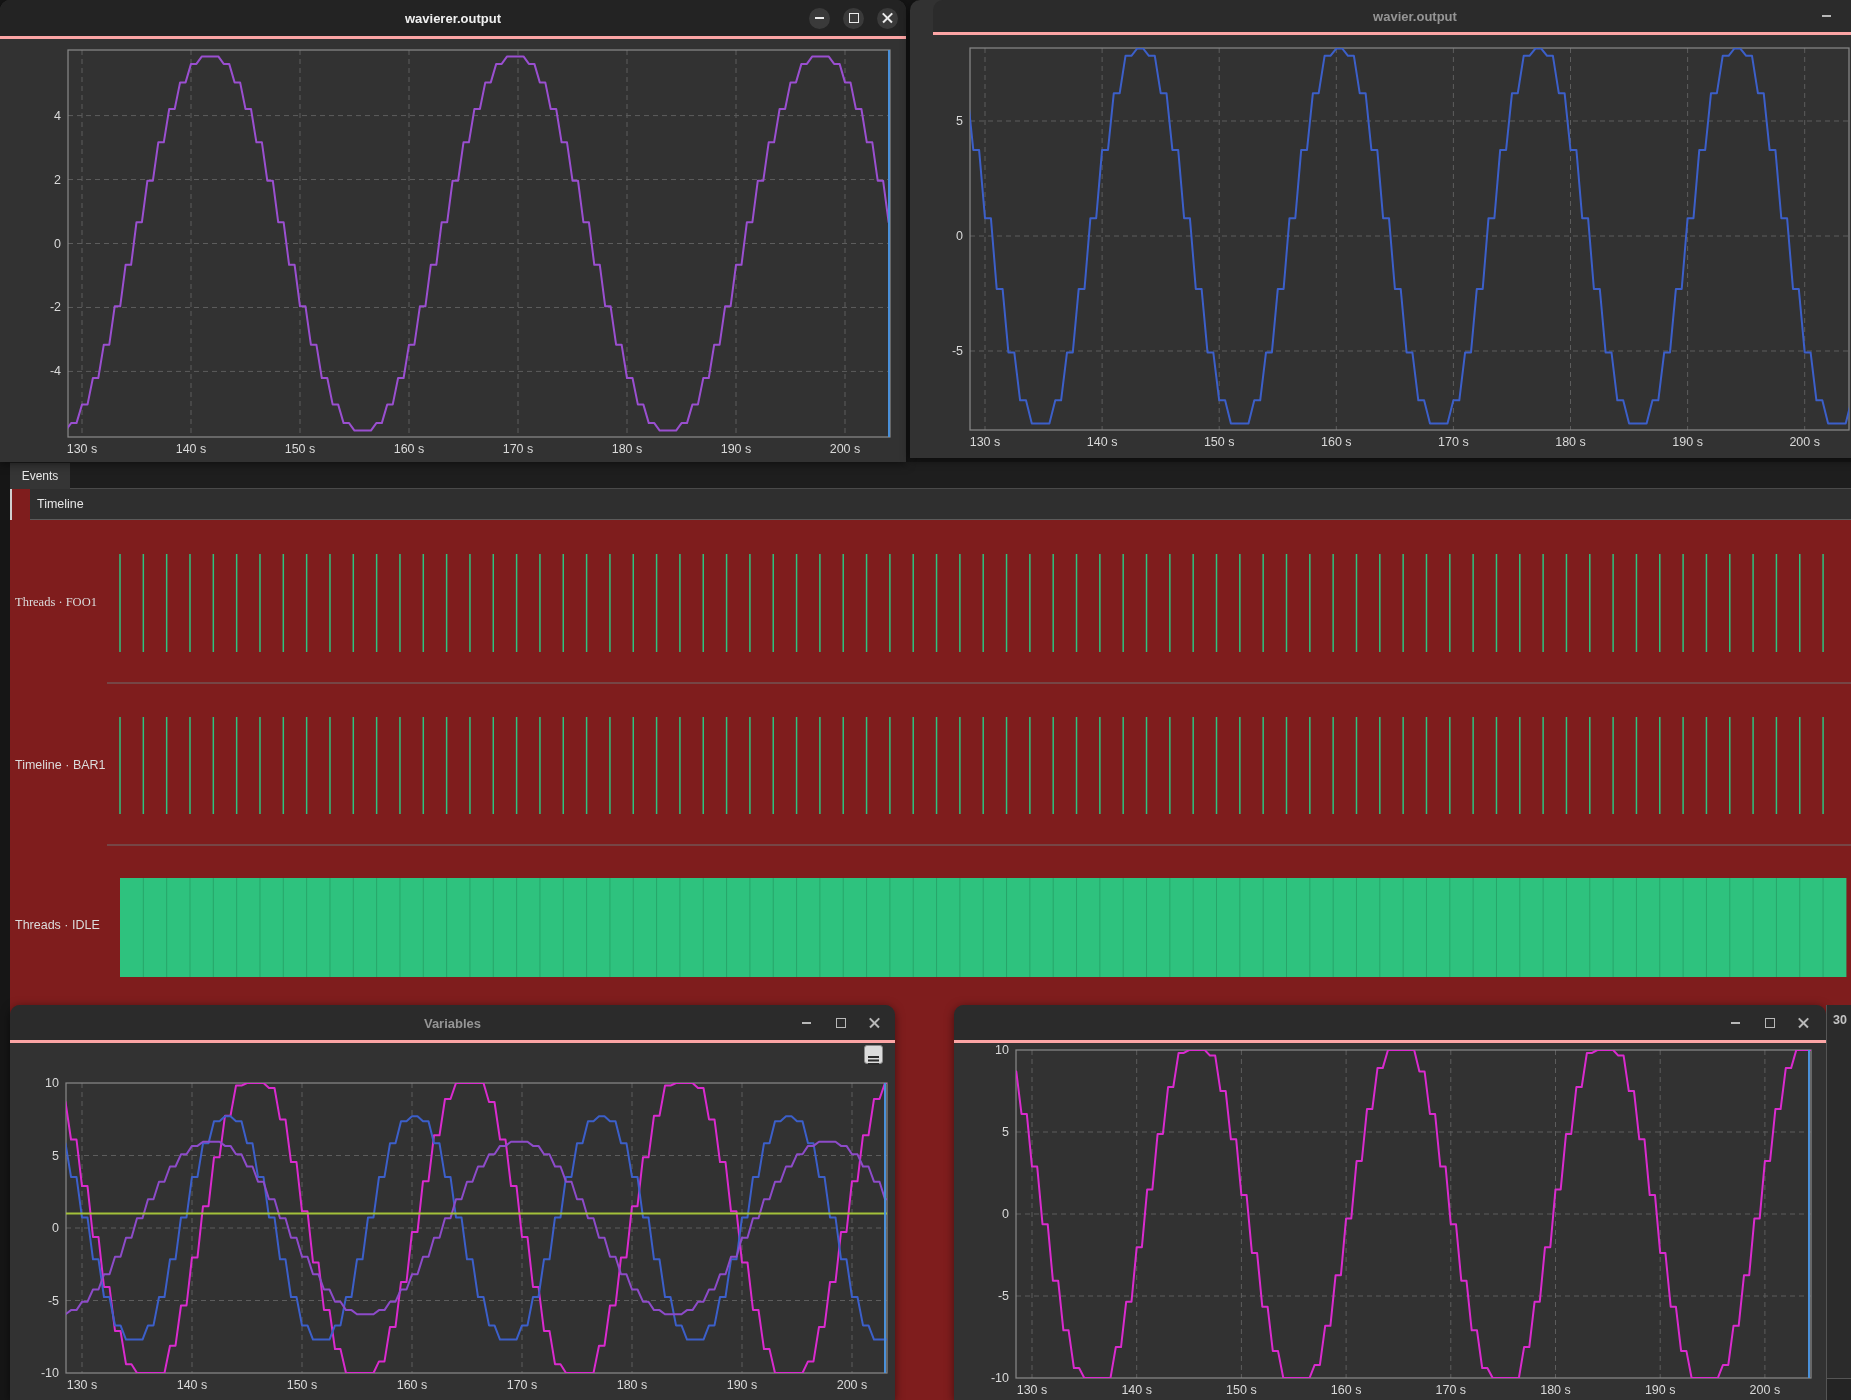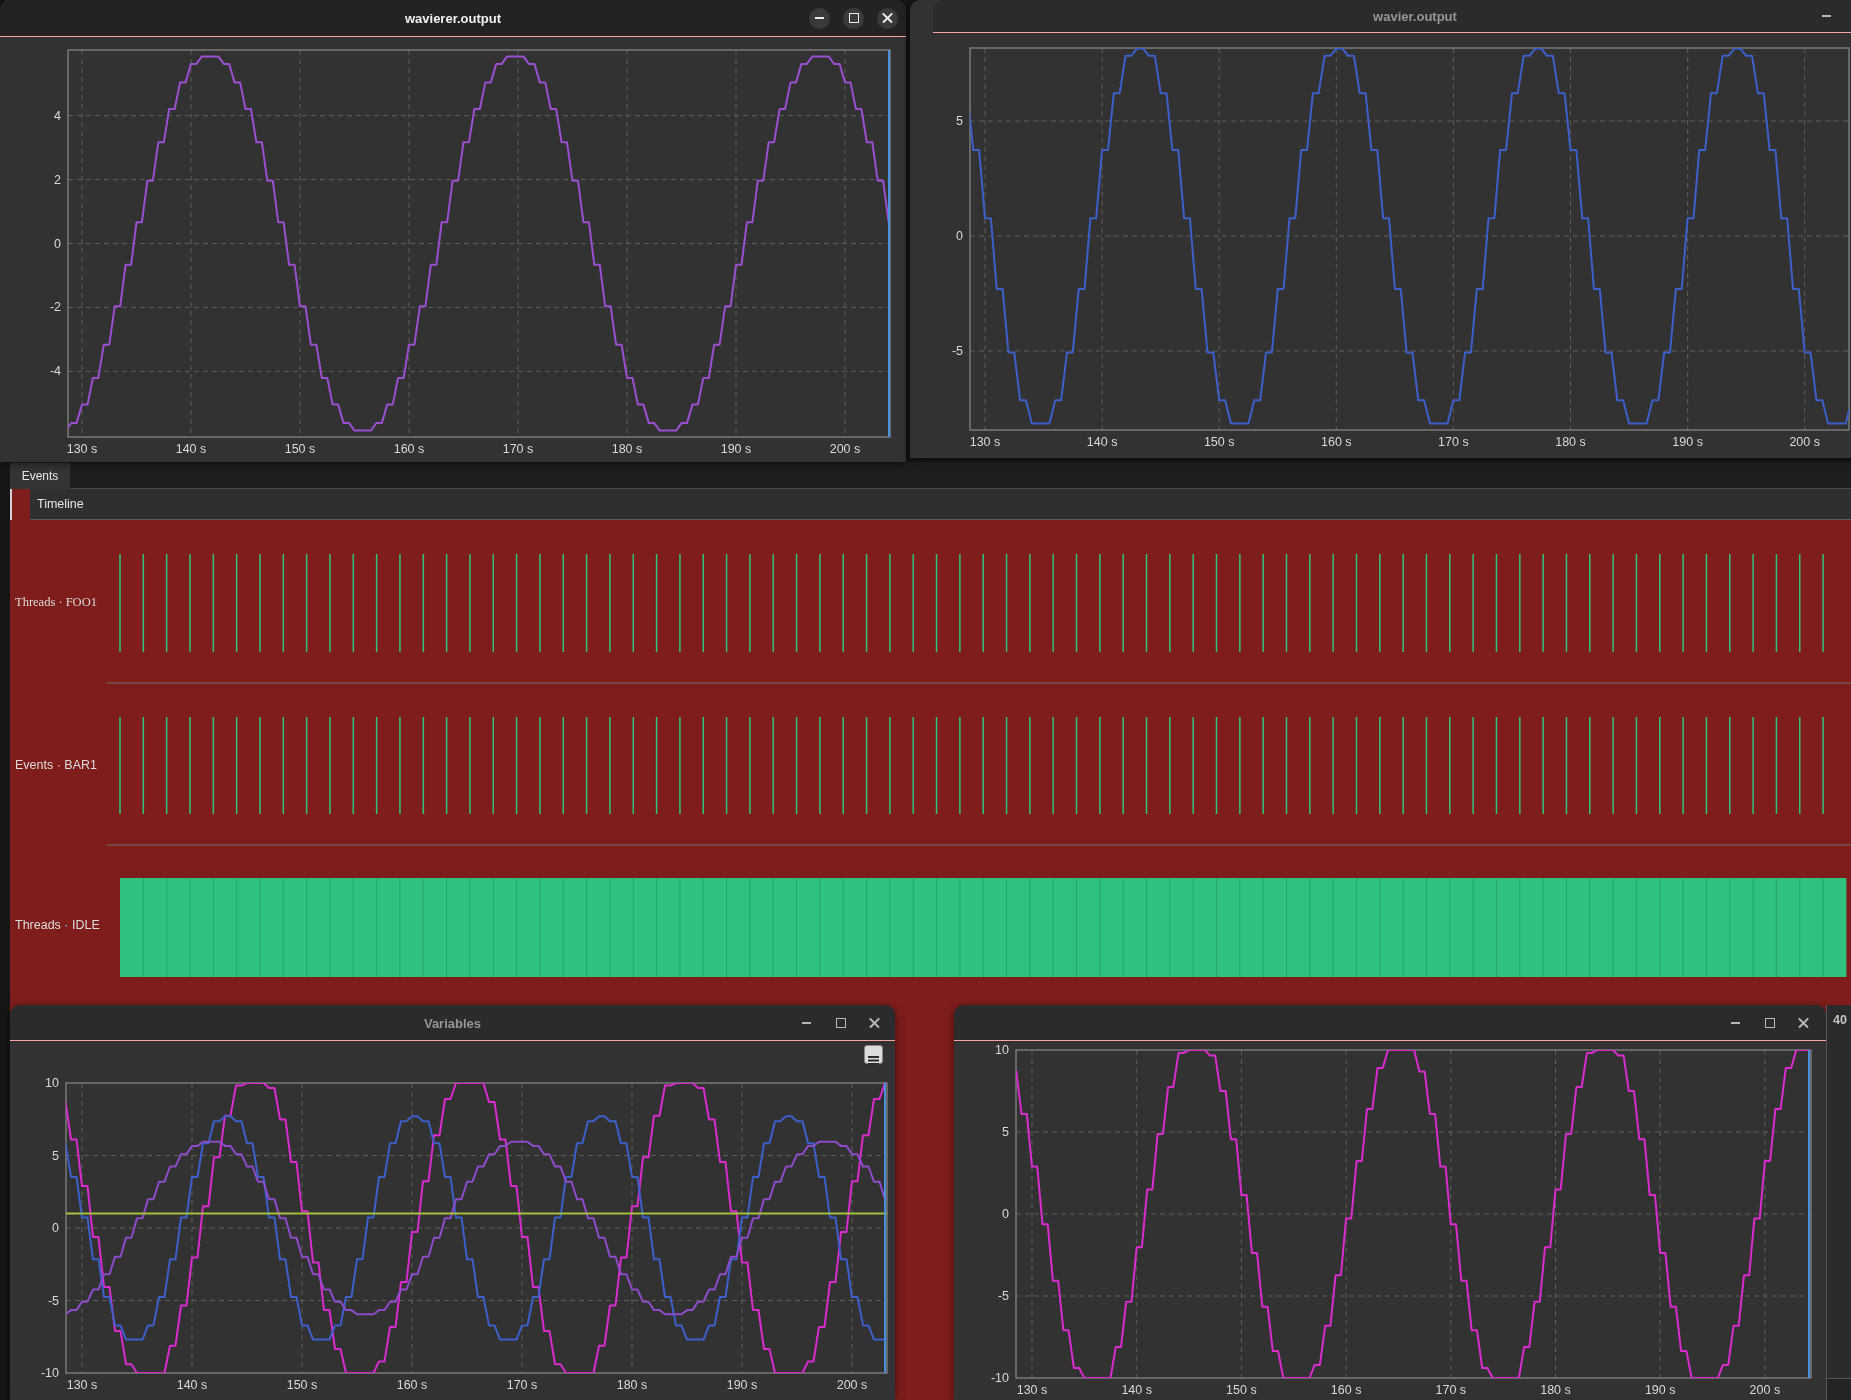--- a/index.html
+++ b/index.html
@@ -1,18 +1,18 @@
 <!DOCTYPE html>
 <html><head>
 <meta charset="utf-8">
 <style>
   html,body{margin:0;padding:0;background:#161616;width:1851px;height:1400px;overflow:hidden;
     font-family:"Liberation Sans",sans-serif;}
   .window{position:absolute;background:#323232;box-shadow:0 2px 10px rgba(0,0,0,.5);}
-  .titlebar{position:relative;width:100%;background:#2b2b2b;border-bottom:1px solid #fca5a5;}
+  .titlebar{position:relative;width:100%;background:#2b2b2b;border-bottom:3px solid #fca5a5;}
   .titlebar.active{background:#232323;}
   .round-top{border-top-left-radius:10px;border-top-right-radius:10px;}
   .round-tl{border-top-left-radius:10px;padding-left:23px;}
   .wtitle{position:absolute;left:0;right:0;text-align:center;font-size:13px;font-weight:bold;
     color:#959595;top:50%;transform:translateY(-50%);}
   .titlebar.active .wtitle{color:#f0f0f0;}
   .controls{position:absolute;top:0;height:100%;display:flex;align-items:center;gap:13px;}
   .ctrl{width:21px;height:21px;border:none;padding:0;background:transparent;display:flex;
     align-items:center;justify-content:center;cursor:pointer;}
   .circle .ctrl{background:#3a3a3a;border-radius:50%;}
@@ -288,21 +288,21 @@
       <line x1="1766.4299999999998" y1="416" x2="1766.4299999999998" y2="515" stroke="#27a569" stroke-width="1"></line>
       <line x1="1789.7599999999998" y1="416" x2="1789.7599999999998" y2="515" stroke="#27a569" stroke-width="1"></line>
       <line x1="1813.09" y1="416" x2="1813.09" y2="515" stroke="#27a569" stroke-width="1"></line>
     </svg>
   <div id="tabbar">
     <div id="tab-events">Events</div>
   </div>
   <div id="tl-header">Timeline</div>
   <div id="tl-accent"></div>
   <div class="rowlabel" style="top:140px;font-family:Liberation Serif, serif;">Threads · FOO1</div>
-  <div class="rowlabel" style="top:303px;">Events · BAR1</div>
+  <div class="rowlabel" style="top:303px;">Timeline · BAR1</div>
   <div class="rowlabel" style="top:463px;">Threads · IDLE</div>
 </div>
 
 <div class="window round-top" style="left:0;top:0;width:906px;height:462px;">
   <div class="titlebar active round-top" style="height:36px;">
     <span class="wtitle">wavierer.output</span>
     <div class="controls circle" style="right:8px;">
       <button class="ctrl">
           <span class="g-min"></span>
         </button>
@@ -517,16 +517,16 @@
         <rect x="62" y="10" width="795" height="328" class="plotborder"></rect>
         <g clip-path="url(#clip-wave)">
           <path d="M 57.1 31.5 L 62.3 31.5 L 67.5 73.9 L 72.8 73.9 L 78.0 126.6 L 83.2 126.6 L 88.5 184.2 L 93.7 184.2 L 98.9 240.7 L 104.2 240.7 L 109.4 290.3 L 114.6 290.3 L 119.9 328.0 L 125.1 328.0 L 130.3 338.0 L 135.6 338.0 L 140.8 338.0 L 146.1 338.0 L 151.3 338.0 L 156.5 338.0 L 161.8 307.1 L 167.0 307.1 L 172.2 261.7 L 177.5 261.7 L 182.7 207.2 L 187.9 207.2 L 193.2 149.4 L 198.4 149.4 L 203.6 94.0 L 208.9 94.0 L 214.1 47.0 L 219.3 47.0 L 224.6 12.9 L 229.8 12.9 L 235.1 10.0 L 240.3 10.0 L 245.5 10.0 L 250.8 10.0 L 256.0 15.6 L 261.2 15.6 L 266.5 51.1 L 271.7 51.1 L 276.9 99.3 L 282.2 99.3 L 287.4 155.1 L 292.6 155.1 L 297.9 212.9 L 303.1 212.9 L 308.3 266.7 L 313.6 266.7 L 318.8 310.9 L 324.0 310.9 L 329.3 338.0 L 334.5 338.0 L 339.8 338.0 L 345.0 338.0 L 350.2 338.0 L 355.5 338.0 L 360.7 324.9 L 365.9 324.9 L 371.2 285.8 L 376.4 285.8 L 381.6 235.2 L 386.9 235.2 L 392.1 178.4 L 397.3 178.4 L 402.6 121.0 L 407.8 121.0 L 413.0 69.1 L 418.3 69.1 L 423.5 28.1 L 428.7 28.1 L 434.0 10.0 L 439.2 10.0 L 444.5 10.0 L 449.7 10.0 L 454.9 10.0 L 460.2 10.0 L 465.4 31.5 L 470.6 31.5 L 475.9 73.9 L 481.1 73.9 L 486.3 126.6 L 491.6 126.6 L 496.8 184.2 L 502.0 184.2 L 507.3 240.7 L 512.5 240.7 L 517.7 290.3 L 523.0 290.3 L 528.2 328.0 L 533.4 328.0 L 538.7 338.0 L 543.9 338.0 L 549.2 338.0 L 554.4 338.0 L 559.6 338.0 L 564.9 338.0 L 570.1 307.1 L 575.3 307.1 L 580.6 261.7 L 585.8 261.7 L 591.0 207.2 L 596.3 207.2 L 601.5 149.4 L 606.7 149.4 L 612.0 94.0 L 617.2 94.0 L 622.4 47.0 L 627.7 47.0 L 632.9 12.9 L 638.1 12.9 L 643.4 10.0 L 648.6 10.0 L 653.9 10.0 L 659.1 10.0 L 664.3 15.6 L 669.6 15.6 L 674.8 51.1 L 680.0 51.1 L 685.3 99.3 L 690.5 99.3 L 695.7 155.1 L 701.0 155.1 L 706.2 212.9 L 711.4 212.9 L 716.7 266.7 L 721.9 266.7 L 727.1 310.9 L 732.4 310.9 L 737.6 338.0 L 742.8 338.0 L 748.1 338.0 L 753.3 338.0 L 758.6 338.0 L 763.8 338.0 L 769.0 324.9 L 774.3 324.9 L 779.5 285.8 L 784.7 285.8 L 790.0 235.2 L 795.2 235.2 L 800.4 178.4 L 805.7 178.4 L 810.9 121.0 L 816.1 121.0 L 821.4 69.1 L 826.6 69.1 L 831.8 28.1 L 837.1 28.1 L 842.3 10.0 L 847.5 10.0 L 852.8 10.0 L 858.0 10.0 L 863.3 10.0" class="wave" stroke="#d92bce"></path>
         </g>
         <line x1="855" y1="10" x2="855" y2="338" stroke="#4a90d9" stroke-width="2"></line>
       </svg>
   </div>
 </div>
 
 <div id="fragment">
-  <span class="ftitle">40</span>
+  <span class="ftitle">30</span>
   <div class="fline"></div>
   <div class="fbottom"></div>
 </div>
 
 </body></html>

